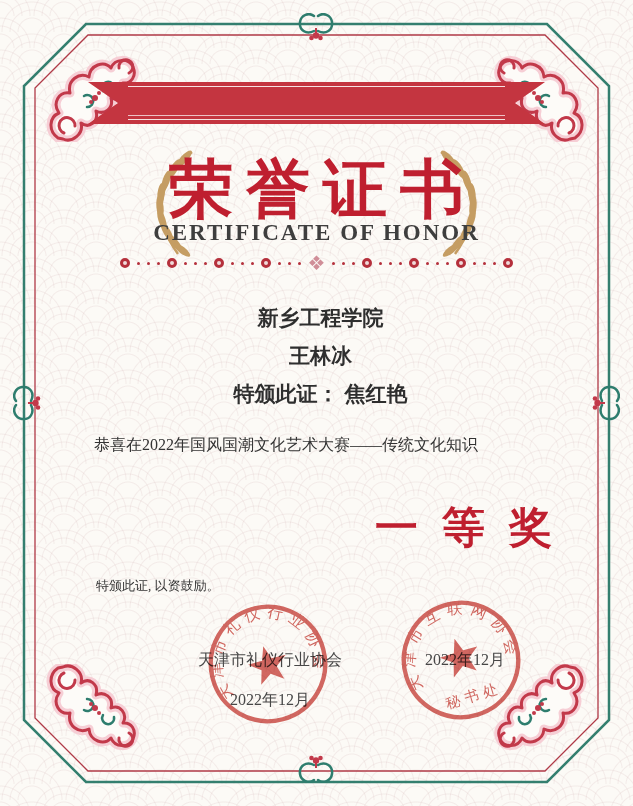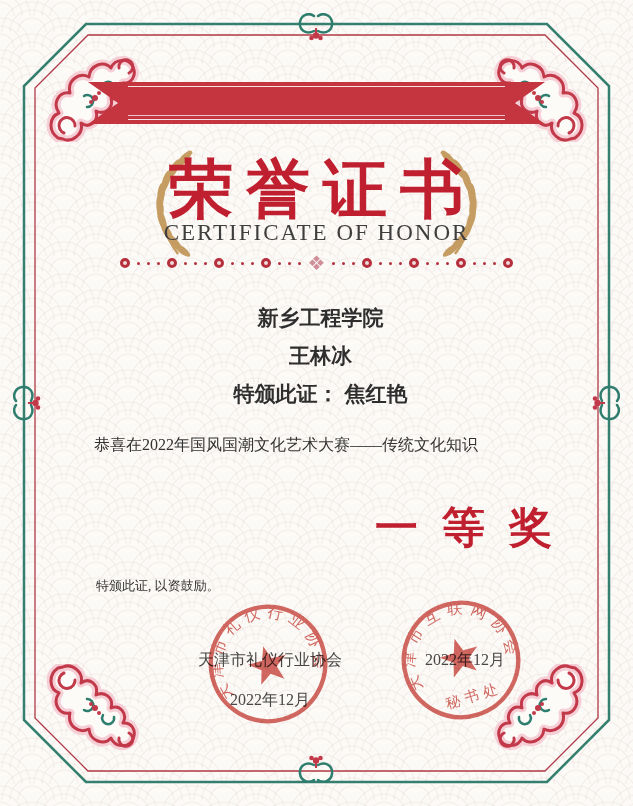--- a/index.html
+++ b/index.html
@@ -51,21 +51,21 @@
   .title-zh {
     position:absolute; left:0; width:633px; top:146px; text-align:center;
     color:#bf1f2f; font-size:64px; font-weight:bold; letter-spacing:13px; text-indent:13px;
   }
   .laurel { position:absolute; width:88px; height:112px; top:146px; }
   .laurel.l { left:130px; }
   .laurel.r { left:415px; transform:scaleX(-1); }
 
   .title-en {
     position:absolute; left:0; width:633px; top:220px; text-align:center;
-    color:#3e3e3e; font-size:23px; letter-spacing:2px;
+    color:#3e3e3e; font-size:23px; letter-spacing:2px;font-weight:bold;
   }
 
   .divider {
     position:absolute; left:0; width:633px; top:254px;
     display:flex; align-items:center; justify-content:center; gap:7px; height:18px;
   }
   .divider .donut { width:10px; height:10px; border-radius:50%;
     border:3px solid #b5303c; background:#f0dada; }
   .divider .dot { width:3px; height:3px; border-radius:50%; background:#b5303c; }
   .divider .flower { color:#d08e98; font-size:20px; line-height:18px; font-family:"DejaVu Sans",sans-serif; }

